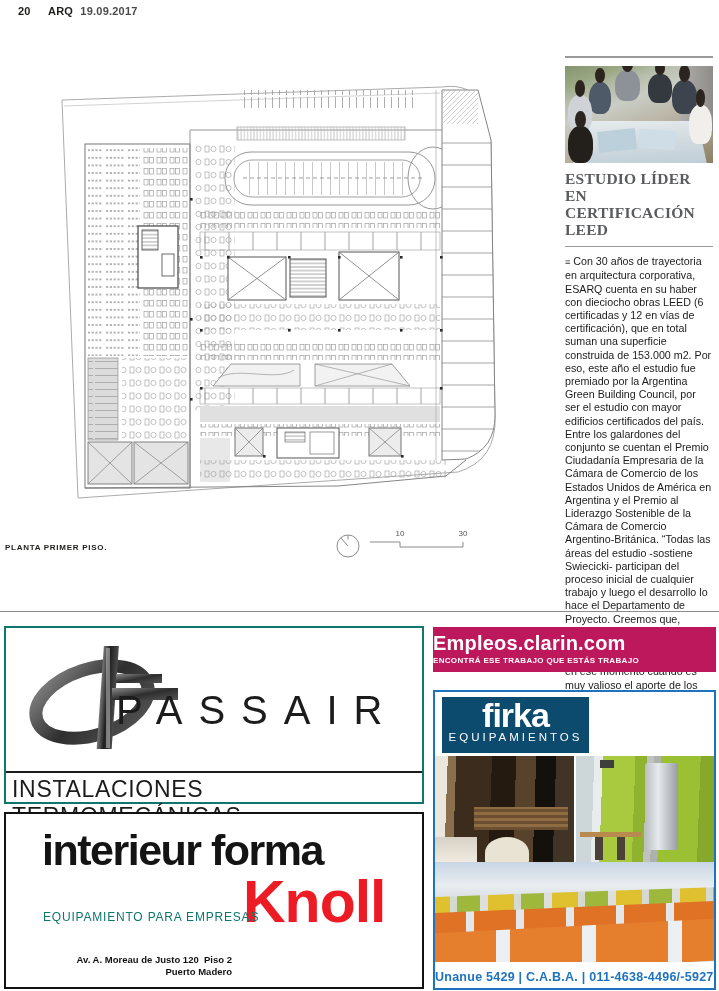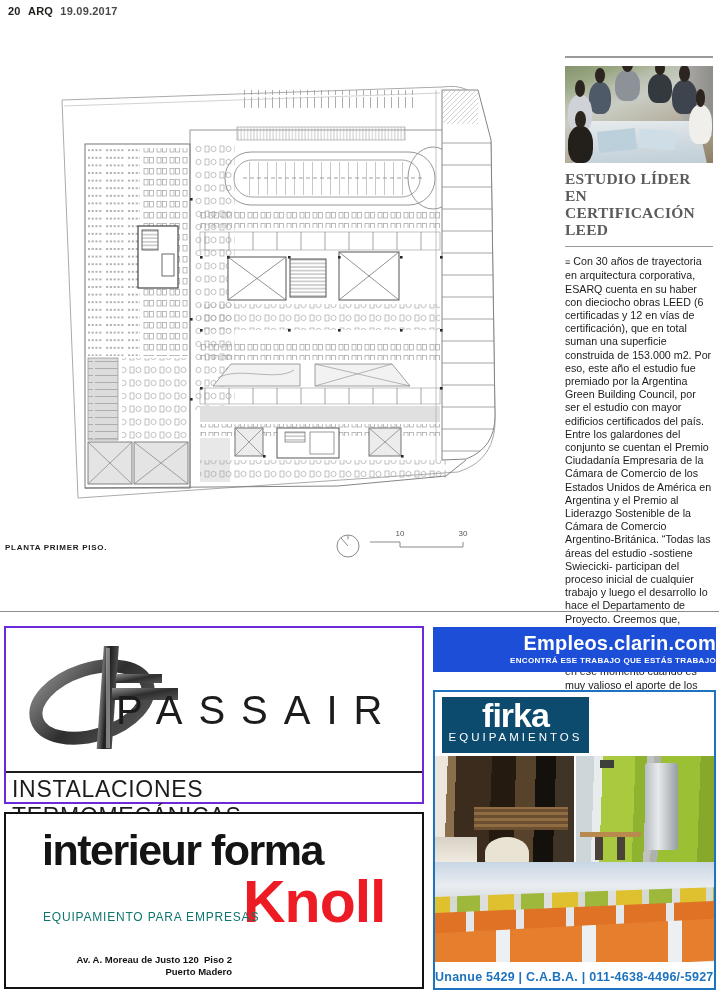--- a/index.html
+++ b/index.html
@@ -1,21 +1,21 @@
 <!DOCTYPE html>
 <html><head>
 <meta charset="utf-8">
 <style>
   html,body{margin:0;padding:0;background:#fff;}
   #page{position:relative;width:719px;height:991px;background:#fff;overflow:hidden;
         font-family:"Liberation Sans",sans-serif;color:#1d1d1b;}
 
   
   .hdr{position:absolute;left:8px;top:5px;font-size:11px;letter-spacing:.02em;}
-  .hdr b{margin-right:4px;}
+  .hdr b{margin-right:4px;margin-left:10px;}
   .hdr .date{color:#2a2a2a;font-weight:bold;opacity:.85;}
 
   
   .plan-wrap{position:absolute;left:38px;top:78px;}
   .plan-caption{position:absolute;left:5px;top:543px;font-size:8px;font-weight:bold;
                 letter-spacing:.09em;color:#1d1d1b;}
   .scale-wrap{position:absolute;left:330px;top:527px;}
 
   
   .right-col{position:absolute;left:565px;top:56px;width:148px;}
@@ -44,43 +44,43 @@
                  font-size:15.5px;line-height:1.1;color:#5a5b5d;letter-spacing:.015em;
                  margin:7px 0 8px;}
   .profile-body{font-size:10.7px;line-height:13.2px;color:#1b1b1b;margin-top:8px;}
   .pmark{font-size:9px;margin-right:3px;color:#333;}
 
   
   .page-divider{position:absolute;left:0;top:611px;width:719px;border-top:1px solid #8c8c8c;}
 
   
   .ad{box-sizing:border-box;position:absolute;background:#fff;}
-  .ad-passair{left:4px;top:626px;width:420px;height:178px;border:2px solid #6d28d9;padding-left:20px;}
+  .ad-passair{left:4px;top:626px;width:420px;height:178px;border:2px solid #0f766e;padding-left:20px;}
   .passair-logo{position:absolute;left:14px;top:16px;}
   .passair-word{position:absolute;left:110px;top:60px;font-size:40px;letter-spacing:16px;
                 color:#1c1c1c;}
   .passair-rule{position:absolute;left:0;right:0;top:143px;border-top:2px solid #1c1c1c;}
   .passair-tagline{position:absolute;left:6px;top:148px;font-size:23px;color:#1c1c1c;
                    letter-spacing:.03em;}
 
   
   .ad-if{left:4px;top:812px;width:420px;height:177px;border:2px solid #121212;}
   .if-brand{position:absolute;left:36px;top:12px;font-size:43px;font-weight:bold;
             letter-spacing:-1.5px;color:#141414;}
   .if-knoll{position:absolute;left:237px;top:54px;font-size:59px;font-weight:bold;
             color:#ed1c24;letter-spacing:-1px;}
   .if-tagline{position:absolute;left:37px;top:96px;font-size:12px;color:#0f766e;
               letter-spacing:.8px;}
   .if-lines{position:absolute;left:36px;top:114px;width:190px;text-align:right;
             font-size:9.5px;font-weight:bold;color:#121212;line-height:12.8px;
             white-space:pre-wrap;}
 
   
-  .ad-empleos{left:433px;top:627px;width:283px;height:45px;background:#1d4ed8;
-              color:#fff;text-align:right;border:0;}
+  .ad-empleos{left:433px;top:627px;width:283px;height:45px;background:#be185d;
+              color:#fff;text-align:left;border:0;}
   .emp-title{font-size:20px;font-weight:bold;padding-top:5px;letter-spacing:.01em;}
   .emp-sub{font-size:8px;font-weight:bold;letter-spacing:.04em;margin-top:1px;}
 
   
   .ad-firka{left:433px;top:690px;width:283px;height:300px;border:2px solid #1e73be;}
   .firka-logo{position:absolute;left:7px;top:5px;width:147px;height:56px;background:#0c4a6e;
               color:#fff;text-align:center;}
   .firka-brand{font-size:34px;font-weight:bold;line-height:36px;letter-spacing:-1px;}
   .firka-sub{font-size:11.5px;letter-spacing:3px;margin-top:-2px;}
   .firka-web{position:absolute;right:6px;top:24px;text-align:right;color:#1e73be;}

